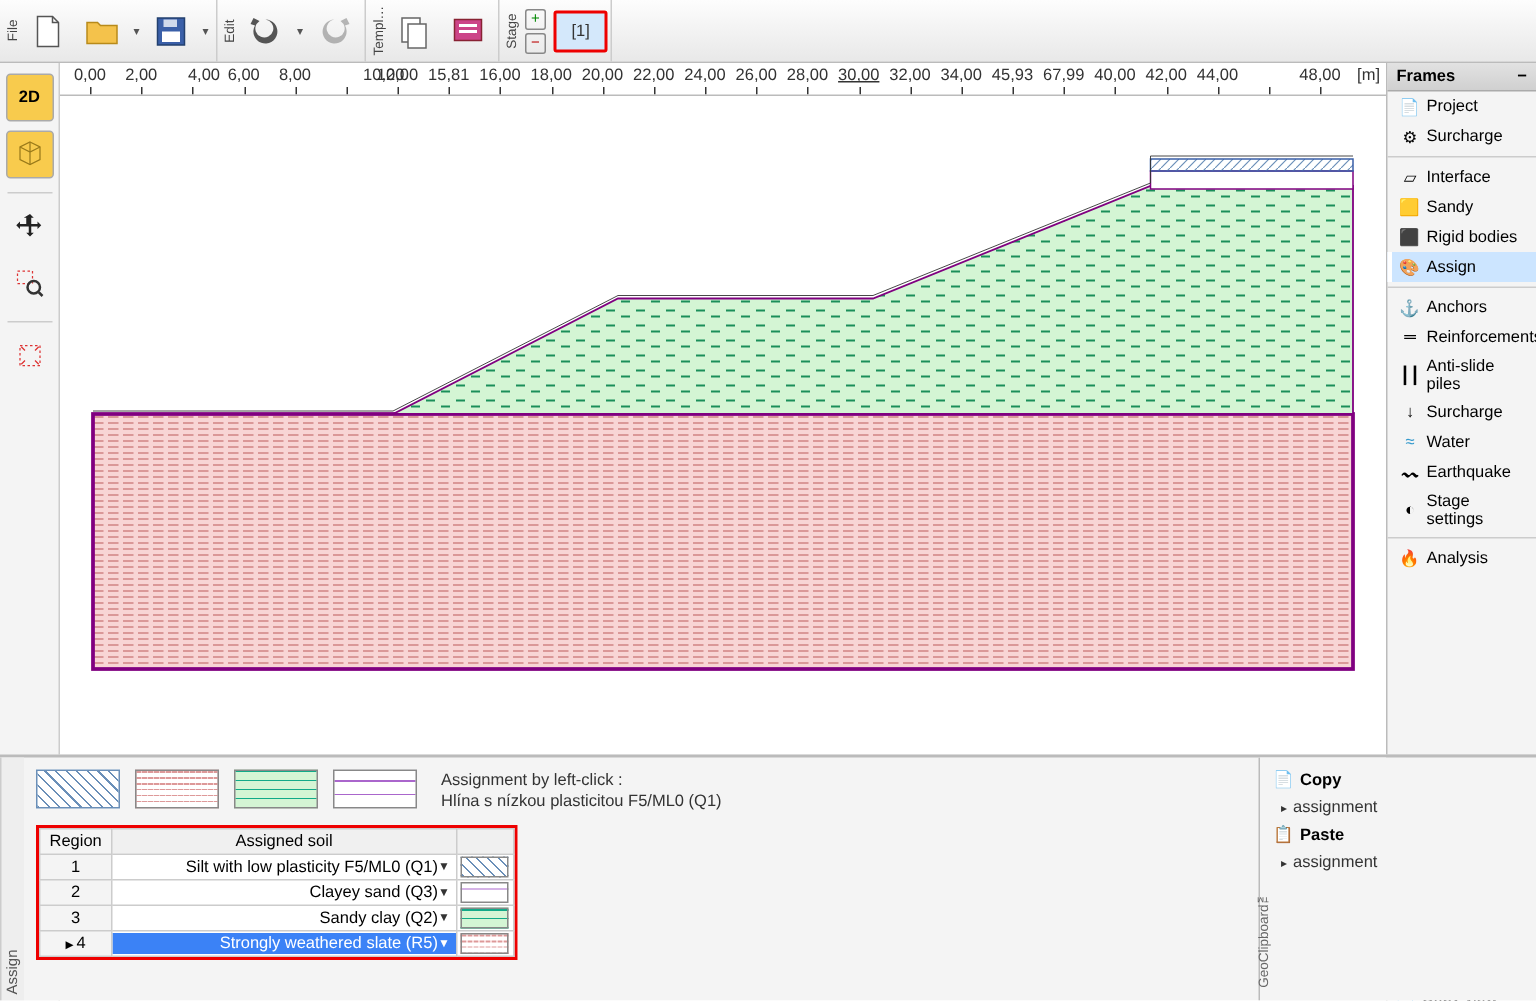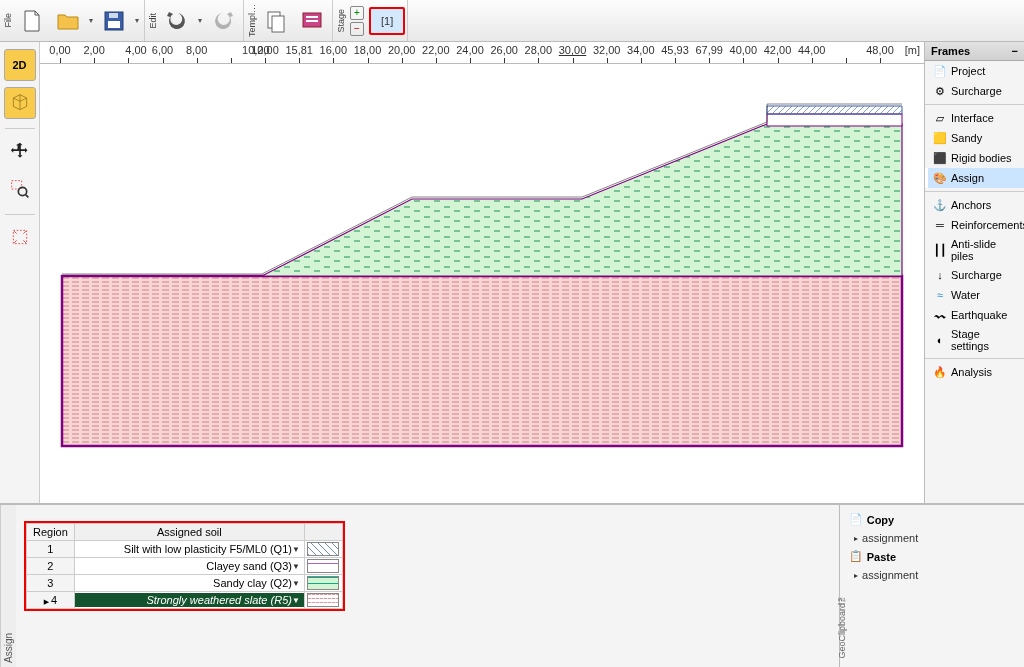--- a/index.html
+++ b/index.html
@@ -57,21 +57,21 @@
   .assign-table-wrap { margin-top: 8px; border: 2px solid #e00; padding: 0; display: inline-block; background: #fff; }
   .assign-table { border-collapse: collapse; }
   .assign-table th { background: #f0f0f0; border: 1px solid #ccc; padding: 2px 6px; font-weight: normal; text-align: center; }
   .assign-table td { border: 1px solid #ccc; padding: 0; }
   .assign-table .rn { width: 28px; text-align: center; background: #f4f4f4; }
   .assign-table .sc { width: 230px; }
   .assign-table .sc .cell { display: flex; align-items: center; justify-content: flex-end; padding: 1px 4px; }
   .assign-table .sc .cell .dd { font-size: 8px; color: #333; cursor: pointer; }
   .assign-table .sw { width: 38px; text-align: center; }
   .assign-table .sw div { width: 32px; height: 14px; border: 1px solid #888; margin: 1px auto; }
-  .assign-table tr.sel td.sc .cell { background: #14532d; color: #fff; font-style: italic; }
+  .assign-table tr.sel td.sc .cell { background: #3b82f6; color: #fff; }
   .assign-table tr.sel td.sc .dd { color: #fff; }
   .assign-table tr.arrow td.rn::before { content: "▶"; font-size: 7px; margin-right: 2px; }
 
   
   .clip-strip { width: 85px; border-left: 1px solid #bbb; background: #f4f4f4; padding: 4px; position: relative; }
   .clip-vlabel { position: absolute; left: -3px; bottom: 8px; writing-mode: vertical-rl; transform: rotate(180deg); font-size: 9px; color: #666; }
   .clip-btn { display: flex; align-items: center; gap: 4px; padding: 3px 4px; cursor: pointer; border: 1px solid transparent; border-radius: 2px; }
   .clip-btn.bold { font-weight: bold; }
   .clip-sub { display: flex; align-items: center; gap: 4px; padding: 2px 2px 2px 10px; font-size: 10px; color: #333; cursor: pointer; }
   .clip-sub::before { content: "▸"; font-size: 8px; }
@@ -384,20 +384,30 @@
   </div>
   <div class="out-item" style="border-top:1px solid #ccc">
     <span>📄</span>
     <span>Copy view</span>
   </div>
 </div>
 
 <div class="bottom-area">
   <div class="assign-vlabel">Assign</div>
   <div class="assign-body">
+    <div class="legend-row">
+      <div class="swatch pat-hatch"></div>
+      <div class="swatch pat-red-dash"></div>
+      <div class="swatch pat-green-dash"></div>
+      <div class="swatch pat-purple-line"></div>
+      <div class="legend-text">
+        <div>Assignment by left-click :</div>
+        <div>Hlína s nízkou plasticitou F5/ML0 (Q1)</div>
+      </div>
+    </div>
     <div class="assign-table-wrap">
       <table class="assign-table">
         <thead>
           <tr>
             <th class="rn">Region</th>
             <th class="sc" colspan="1">Assigned soil</th>
             <th class="sw"></th>
           </tr>
         </thead>
         <tbody id="assign-rows">

